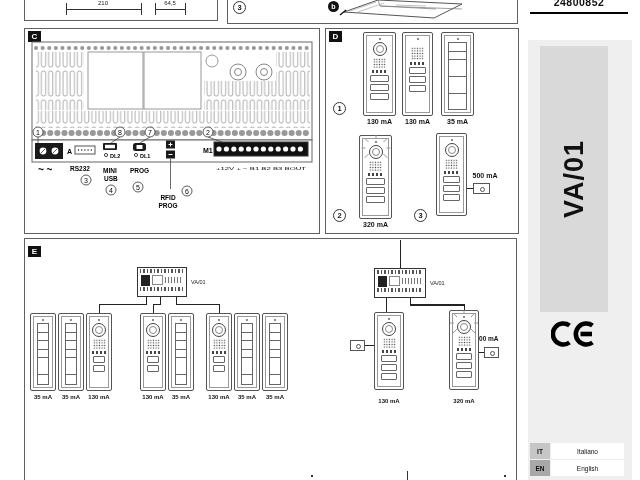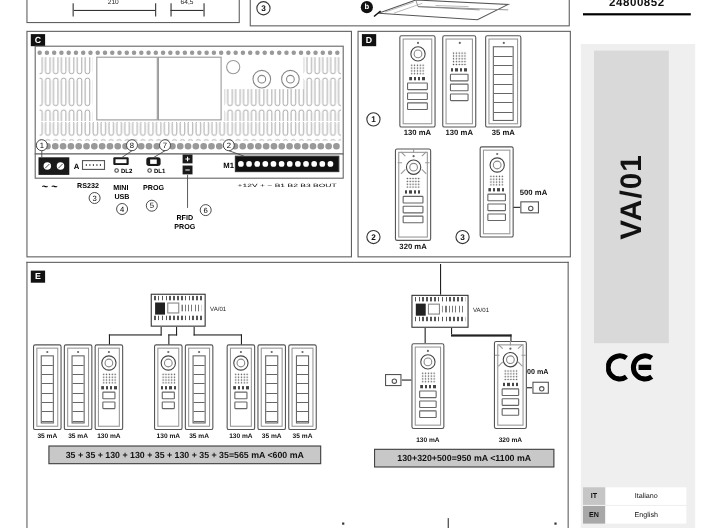--- a/index.html
+++ b/index.html
@@ -400,21 +400,20 @@
 
   <div class="cur" style="left:30px;top:394px;width:26px;">35 mA</div>
   <div class="cur" style="left:58px;top:394px;width:26px;">35 mA</div>
   <div class="cur" style="left:86px;top:394px;width:26px;">130 mA</div>
   <div class="cur" style="left:140px;top:394px;width:26px;">130 mA</div>
   <div class="cur" style="left:168px;top:394px;width:26px;">35 mA</div>
   <div class="cur" style="left:206px;top:394px;width:26px;">130 mA</div>
   <div class="cur" style="left:234px;top:394px;width:26px;">35 mA</div>
   <div class="cur" style="left:262px;top:394px;width:26px;">35 mA</div>
 
-  <div class="sum" style="left:44px;top:405px;width:246px;height:15px;">35 + 35 + 130 + 130 + 35 + 130 + 35 + 35=565 mA &lt;600 mA</div>
 
   <div class="wire" style="left:400px;top:240px;width:1px;height:28px;"></div>
   <div class="unit" style="left:374px;top:268px;width:52px;height:30px;">
     <div class="urow"></div>
     <div class="umid">
         <div class="ublk"></div>
         <div class="uwin"></div>
         <div class="udots"></div>
       </div>
     <div class="urow"></div>
@@ -461,21 +460,20 @@
         <div class="pbtn"></div>
         <div class="pbtn"></div>
       </div>
   </div>
   <div class="cur" style="left:468px;top:335px;width:38px;font-size:6.5px;">500 mA</div>
   <div class="wire" style="left:479px;top:352px;width:5px;height:1px;"></div>
   <div class="acc" style="left:484px;top:347px;width:15px;height:11px;"></div>
 
   <div class="cur" style="left:374px;top:398px;width:30px;">130 mA</div>
   <div class="cur" style="left:449px;top:398px;width:30px;">320 mA</div>
-  <div class="sum" style="left:340px;top:408px;width:162px;height:15px;">130+320+500=950 mA &lt;1100 mA</div>
 
   <div class="mark" style="left:311px;top:475px;width:2px;height:2px;"></div>
   <div class="mark" style="left:407px;top:471px;width:1px;height:9px;"></div>
   <div class="mark" style="left:504px;top:475px;width:2px;height:2px;"></div>
 
   <div class="side">
     <div class="side-inner">
       <div class="model">VA/01</div>
     </div>
     <svg class="abs" style="left:23px;top:280px;" width="48" height="28" viewBox="0 0 48 28">

